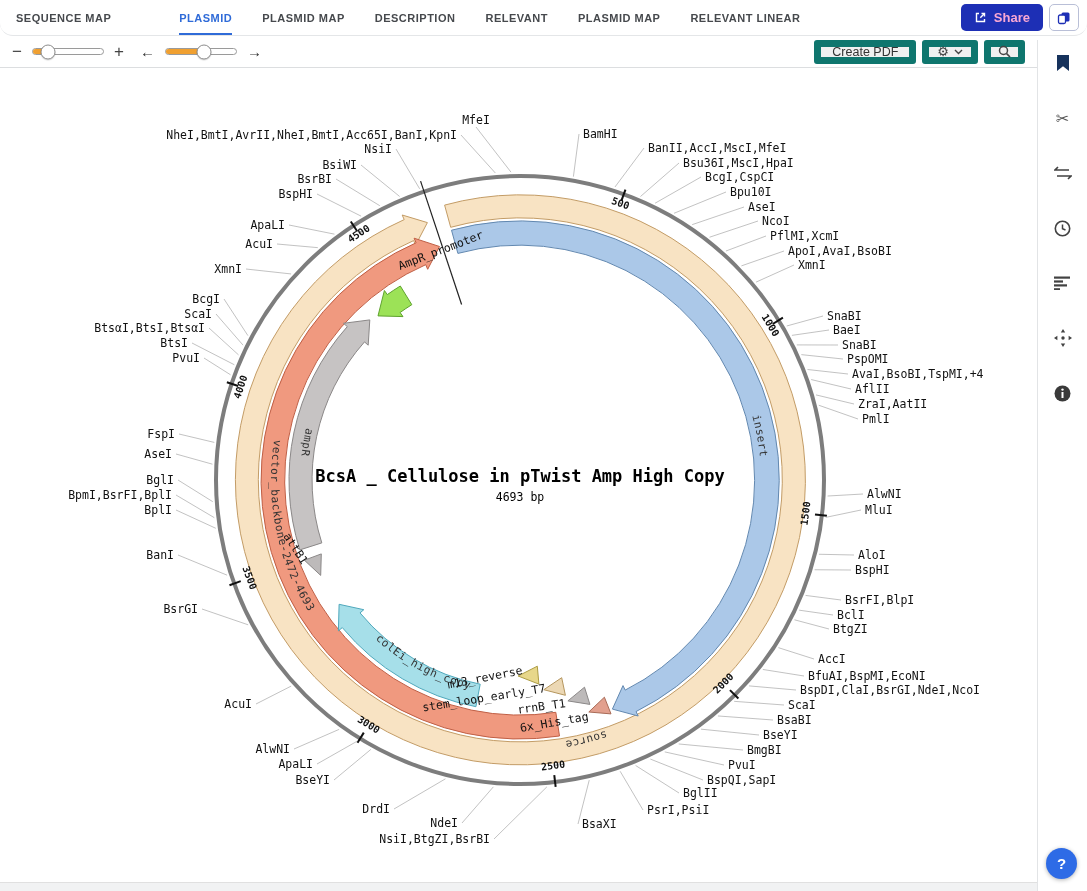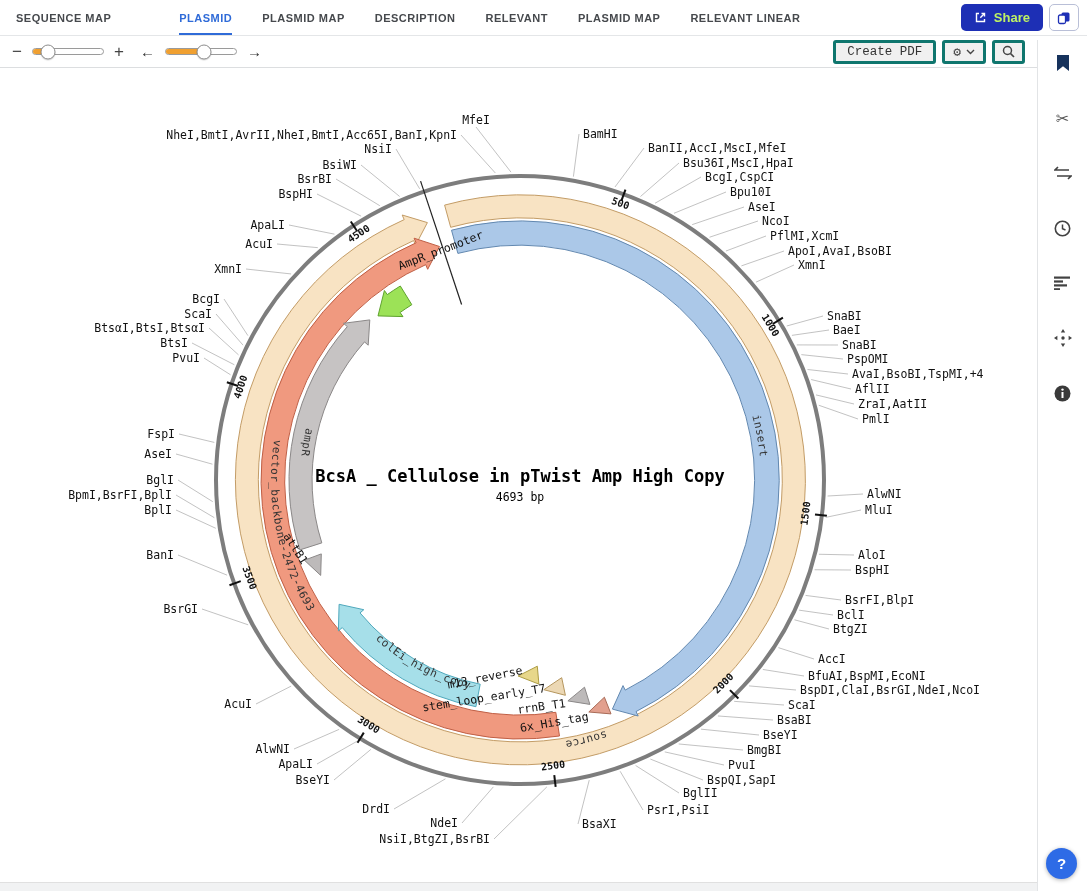--- a/index.html
+++ b/index.html
@@ -1,27 +1,27 @@
 <!DOCTYPE html>
 <html><head>
 <meta charset="utf-8">
 <style>
   * { margin:0; padding:0; box-sizing:border-box; }
   html,body { width:1087px; height:891px; background:#fff; overflow:hidden;
     font-family:"Liberation Sans", sans-serif; }
   
   .header { position:relative; height:36px; border-bottom:1px solid #e4e6e8;
-    display:flex; align-items:stretch; background:#fff; }
+    display:flex; align-items:stretch; background:#fff;border-radius:13px; }
   .tabs { display:flex; align-items:stretch; padding-left:16px; gap:30px; }
   .tab { display:flex; align-items:center; font-size:11px; font-weight:700;
     letter-spacing:.5px; color:#46494d; cursor:pointer; border-bottom:2px solid transparent;
     padding-top:2px; white-space:nowrap; }
   .tab.active { color:#2f6bd8; border-bottom-color:#2f6bd8;margin-left:38px; }
   .header-actions { position:absolute; right:8px; top:4px; display:flex; gap:6px; align-items:center; }
-  .share-btn { background:#1d2fb5; color:#bef264; border:none; border-radius:5px;
+  .share-btn { background:#1d2fb5; color:#f9a8d4; border:none; border-radius:5px;
     height:27px; padding:0 13px; font-size:13px; font-weight:700; display:flex;
     align-items:center; gap:7px; cursor:pointer; }
   .copy-btn { background:#fff; border:1px solid #b9bfd7; border-radius:5px; height:27px;
     width:30px; display:flex; align-items:center; justify-content:center; cursor:pointer; }
   
   .content { display:flex; height:855px; }
   .main-col { width:1037px; display:flex; flex-direction:column; }
   .side-col { width:50px; border-left:1px solid #e2e4e6; display:flex; flex-direction:column;
     align-items:center; padding-top:12px; gap:33px; margin-top:4px; }
   
@@ -30,23 +30,23 @@
   .tb-sign { font-size:17px; color:#444; line-height:1; cursor:pointer; user-select:none; }
   .tb-arrow { font-size:15px; color:#333; cursor:pointer; user-select:none; }
   .slider { position:relative; width:72px; height:7px; border:1px solid #9a9a9a;
     border-radius:4px; background:#fff; cursor:pointer; }
   .slider .fill { position:absolute; left:0; top:0; bottom:0; background:#f0a030;
     border-radius:4px 0 0 4px; }
   .slider .thumb { position:absolute; top:50%; transform:translate(-50%,-50%);
     width:15px; height:15px; border-radius:50%; background:#fff; border:1px solid #8d8d8d;
     box-shadow:0 1px 1px rgba(0,0,0,.15); }
   .tb-right { margin-left:auto; display:flex; gap:6px; align-items:center; }
-  .tbtn { background:#f0f0f0; border:3px solid #0f766e; border-radius:3px; height:24px;
+  .tbtn { background:#f0f0f0; border:7px solid #0f766e; border-radius:3px; height:24px;
     padding:0 11px; font-size:12.5px; color:#333; display:flex; align-items:center; gap:5px;
-    cursor:pointer; font-family:Liberation Mono, monospace; }
+    cursor:pointer; font-family:Liberation Sans, sans-serif; }
   .gear-glyph { font-size:13px; color:#444; }
   
   .map-wrap { position:relative; flex:1; background:#fff; }
   svg text { font-family:"DejaVu Sans Mono", monospace; }
   .site-lbl { font-size:11.5px; fill:#111; cursor:pointer; }
   .tick-lbl { font-size:10px; font-weight:bold; fill:#111; }
   .arc-lbl { font-size:11px; fill:#333; letter-spacing:.5px; }
   .feat-lbl { font-size:11.5px; fill:#111; }
   .map-title { font-size:17px; font-weight:bold; fill:#000; }
   .map-sub { font-size:11.5px; fill:#000; }

